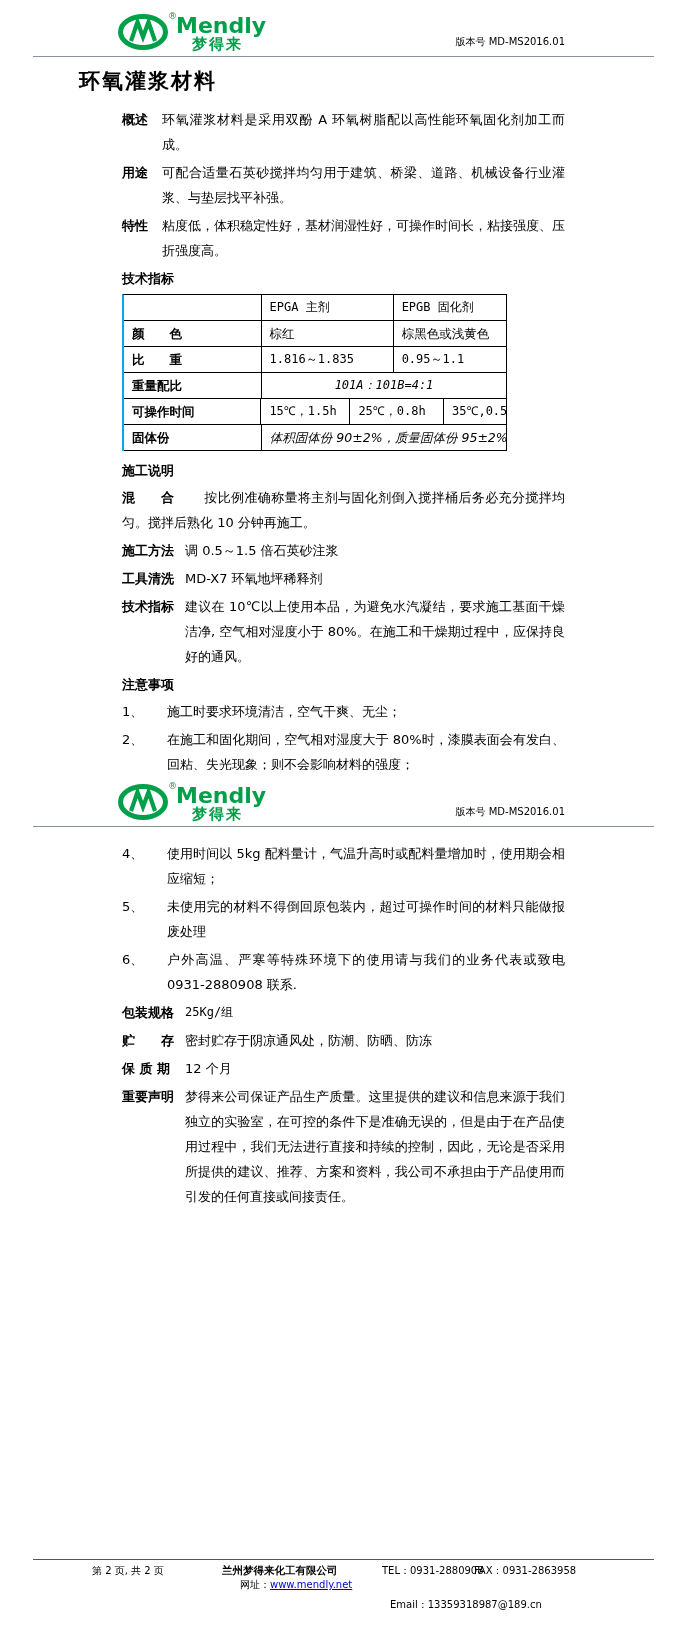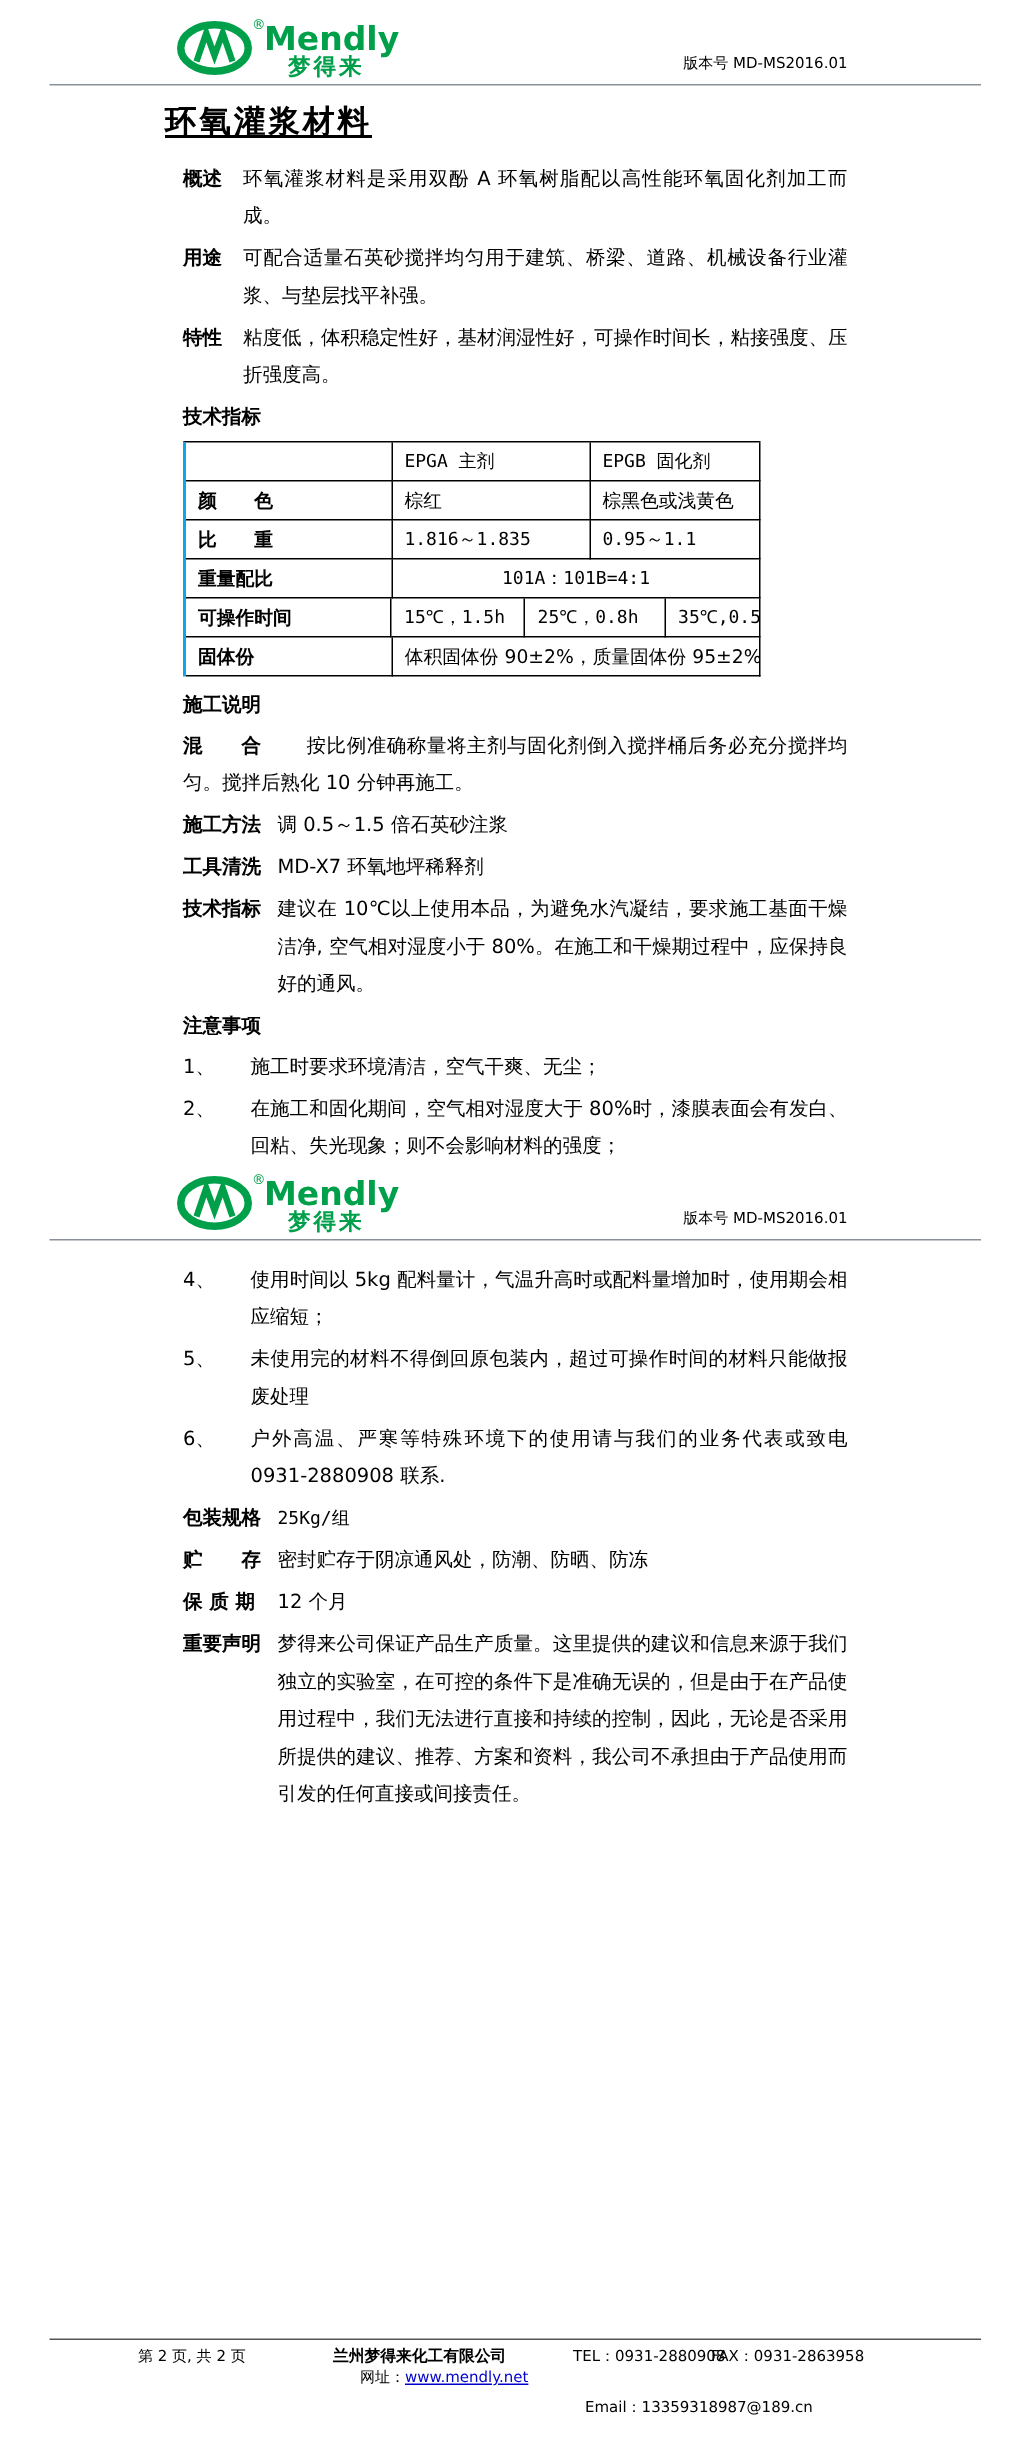--- a/index.html
+++ b/index.html
@@ -13,21 +13,21 @@
   .page { display:flex; flex-direction:column; overflow:hidden; }
   #page1 { height:770px; }
   #page2 { height:868px; padding-bottom:44px; }
 
   
   .hdr { display:flex; justify-content:space-between; align-items:flex-end;
          padding:8px 122px 2px 118px; }
   .ver { font-size:10px; padding-bottom:3px; white-space:nowrap; }
   .rule { border-top:1px solid #8a9097; margin:2px 33px 0; }
 
-  .title { font-size:21px; font-weight:bold; letter-spacing:2px; margin:10px 110px 12px;text-decoration:underline; }
+  .title { font-size:21px; font-weight:bold; letter-spacing:2px; margin:10px 79px 12px; }
 
   .bodycol { margin:0 122px; font-size:13px; }
 
   p.hang { display:flex; line-height:25px; text-align:justify; margin-bottom:3px; }
   p.hang .lbl { font-weight:bold; flex:0 0 40px; white-space:pre; }
   p.hang.w4 .lbl { flex-basis:63px; }
   p.hang.numcol .lbl { font-weight:normal; flex-basis:45px; }
   p.hang .txt { flex:1; }
 
   p.plain { line-height:25px; text-align:justify; margin-bottom:3px; }
@@ -38,21 +38,21 @@
   
   .ttable { width:385px; border-top:1px solid #000; border-left:2px solid #0ea5e9;
             font-size:12.5px; margin:3px 0 7px; }
   .trow { display:flex; }
   .tcell { border-right:1px solid #000; border-bottom:1px solid #000;
            height:26px; line-height:25px; padding-left:8px;
            white-space:nowrap; overflow:hidden; }
   .c-label { width:147px; font-weight:bold; }
   .c-a { width:141px; }
   .c-b { width:121px; }
-  .c-span { width:262px; }
+  .c-span { width:262px;font-style:italic; }
   .c-t1 { width:95px; }
   .c-t2 { width:100px; }
   .c-t3 { width:67px; }
   .center { text-align:center; padding-left:0; }
   .mono { font-family:"DejaVu Sans Mono", monospace; font-size:12px; }
 
   
   .pfooter { margin-top:auto; }
   .frule { border-top:1px solid #555; margin:0 33px 2px; }
   .fbar { position:relative; height:32px; font-size:10px; }

